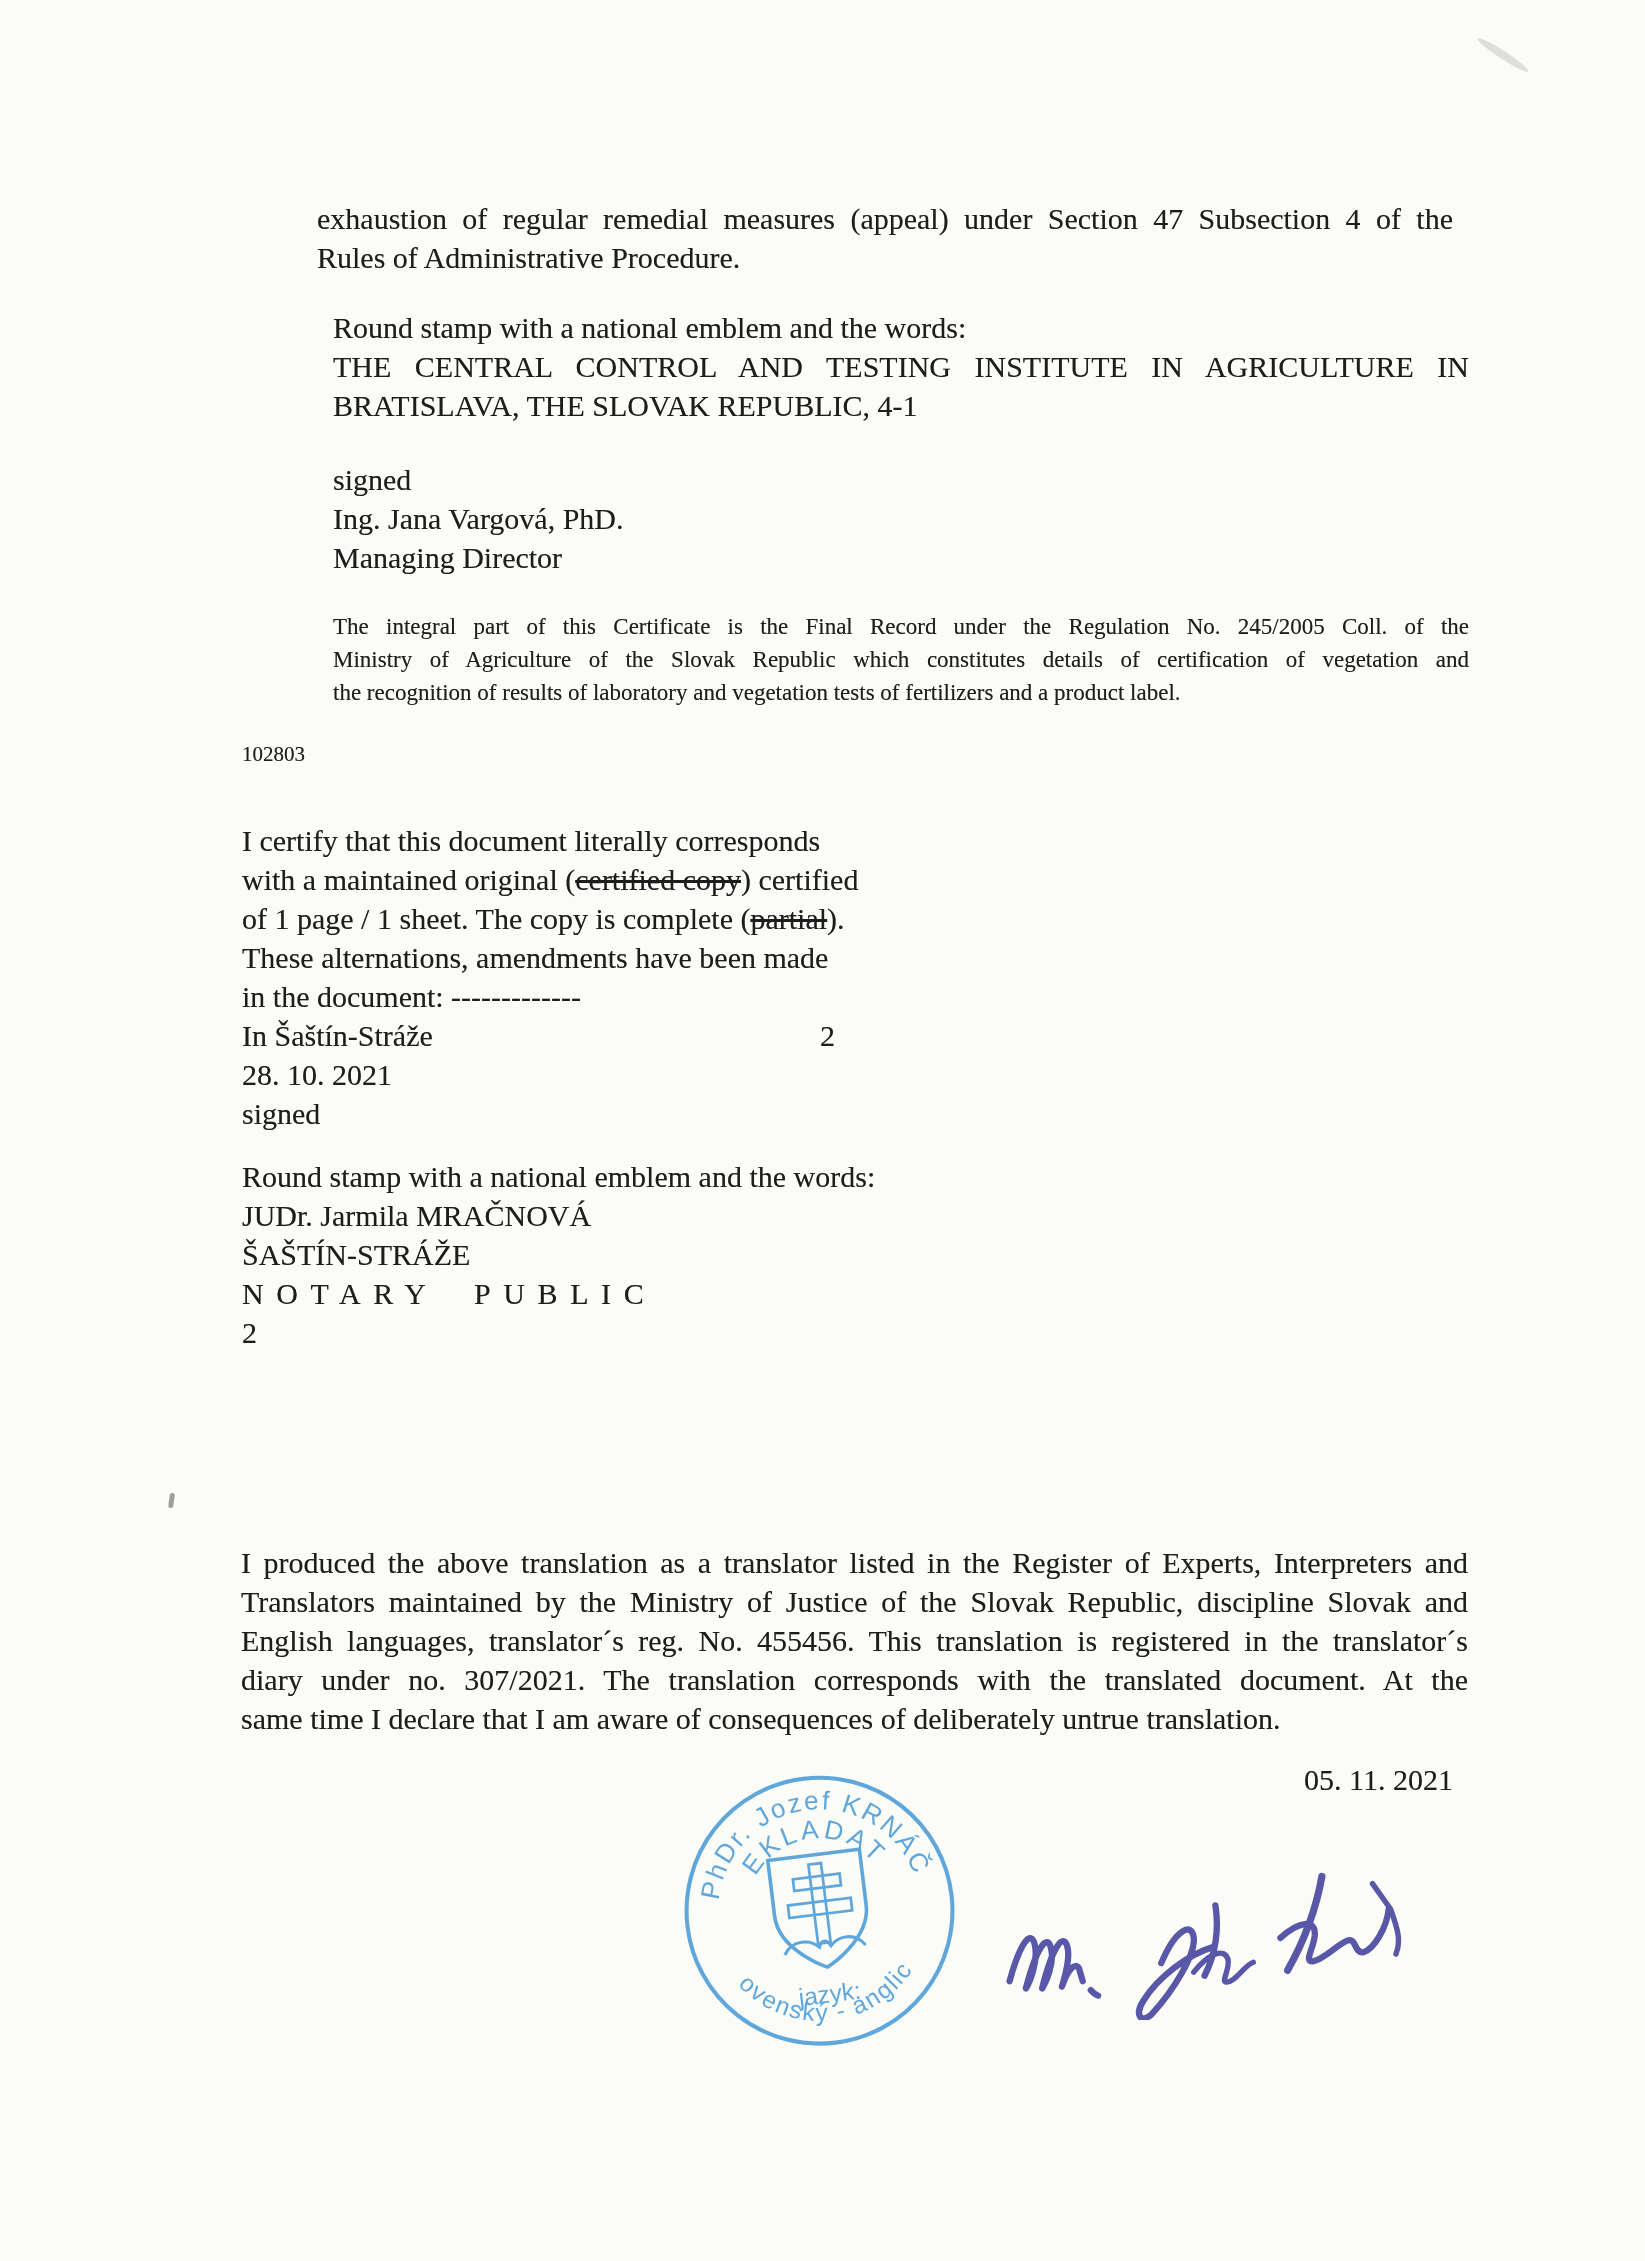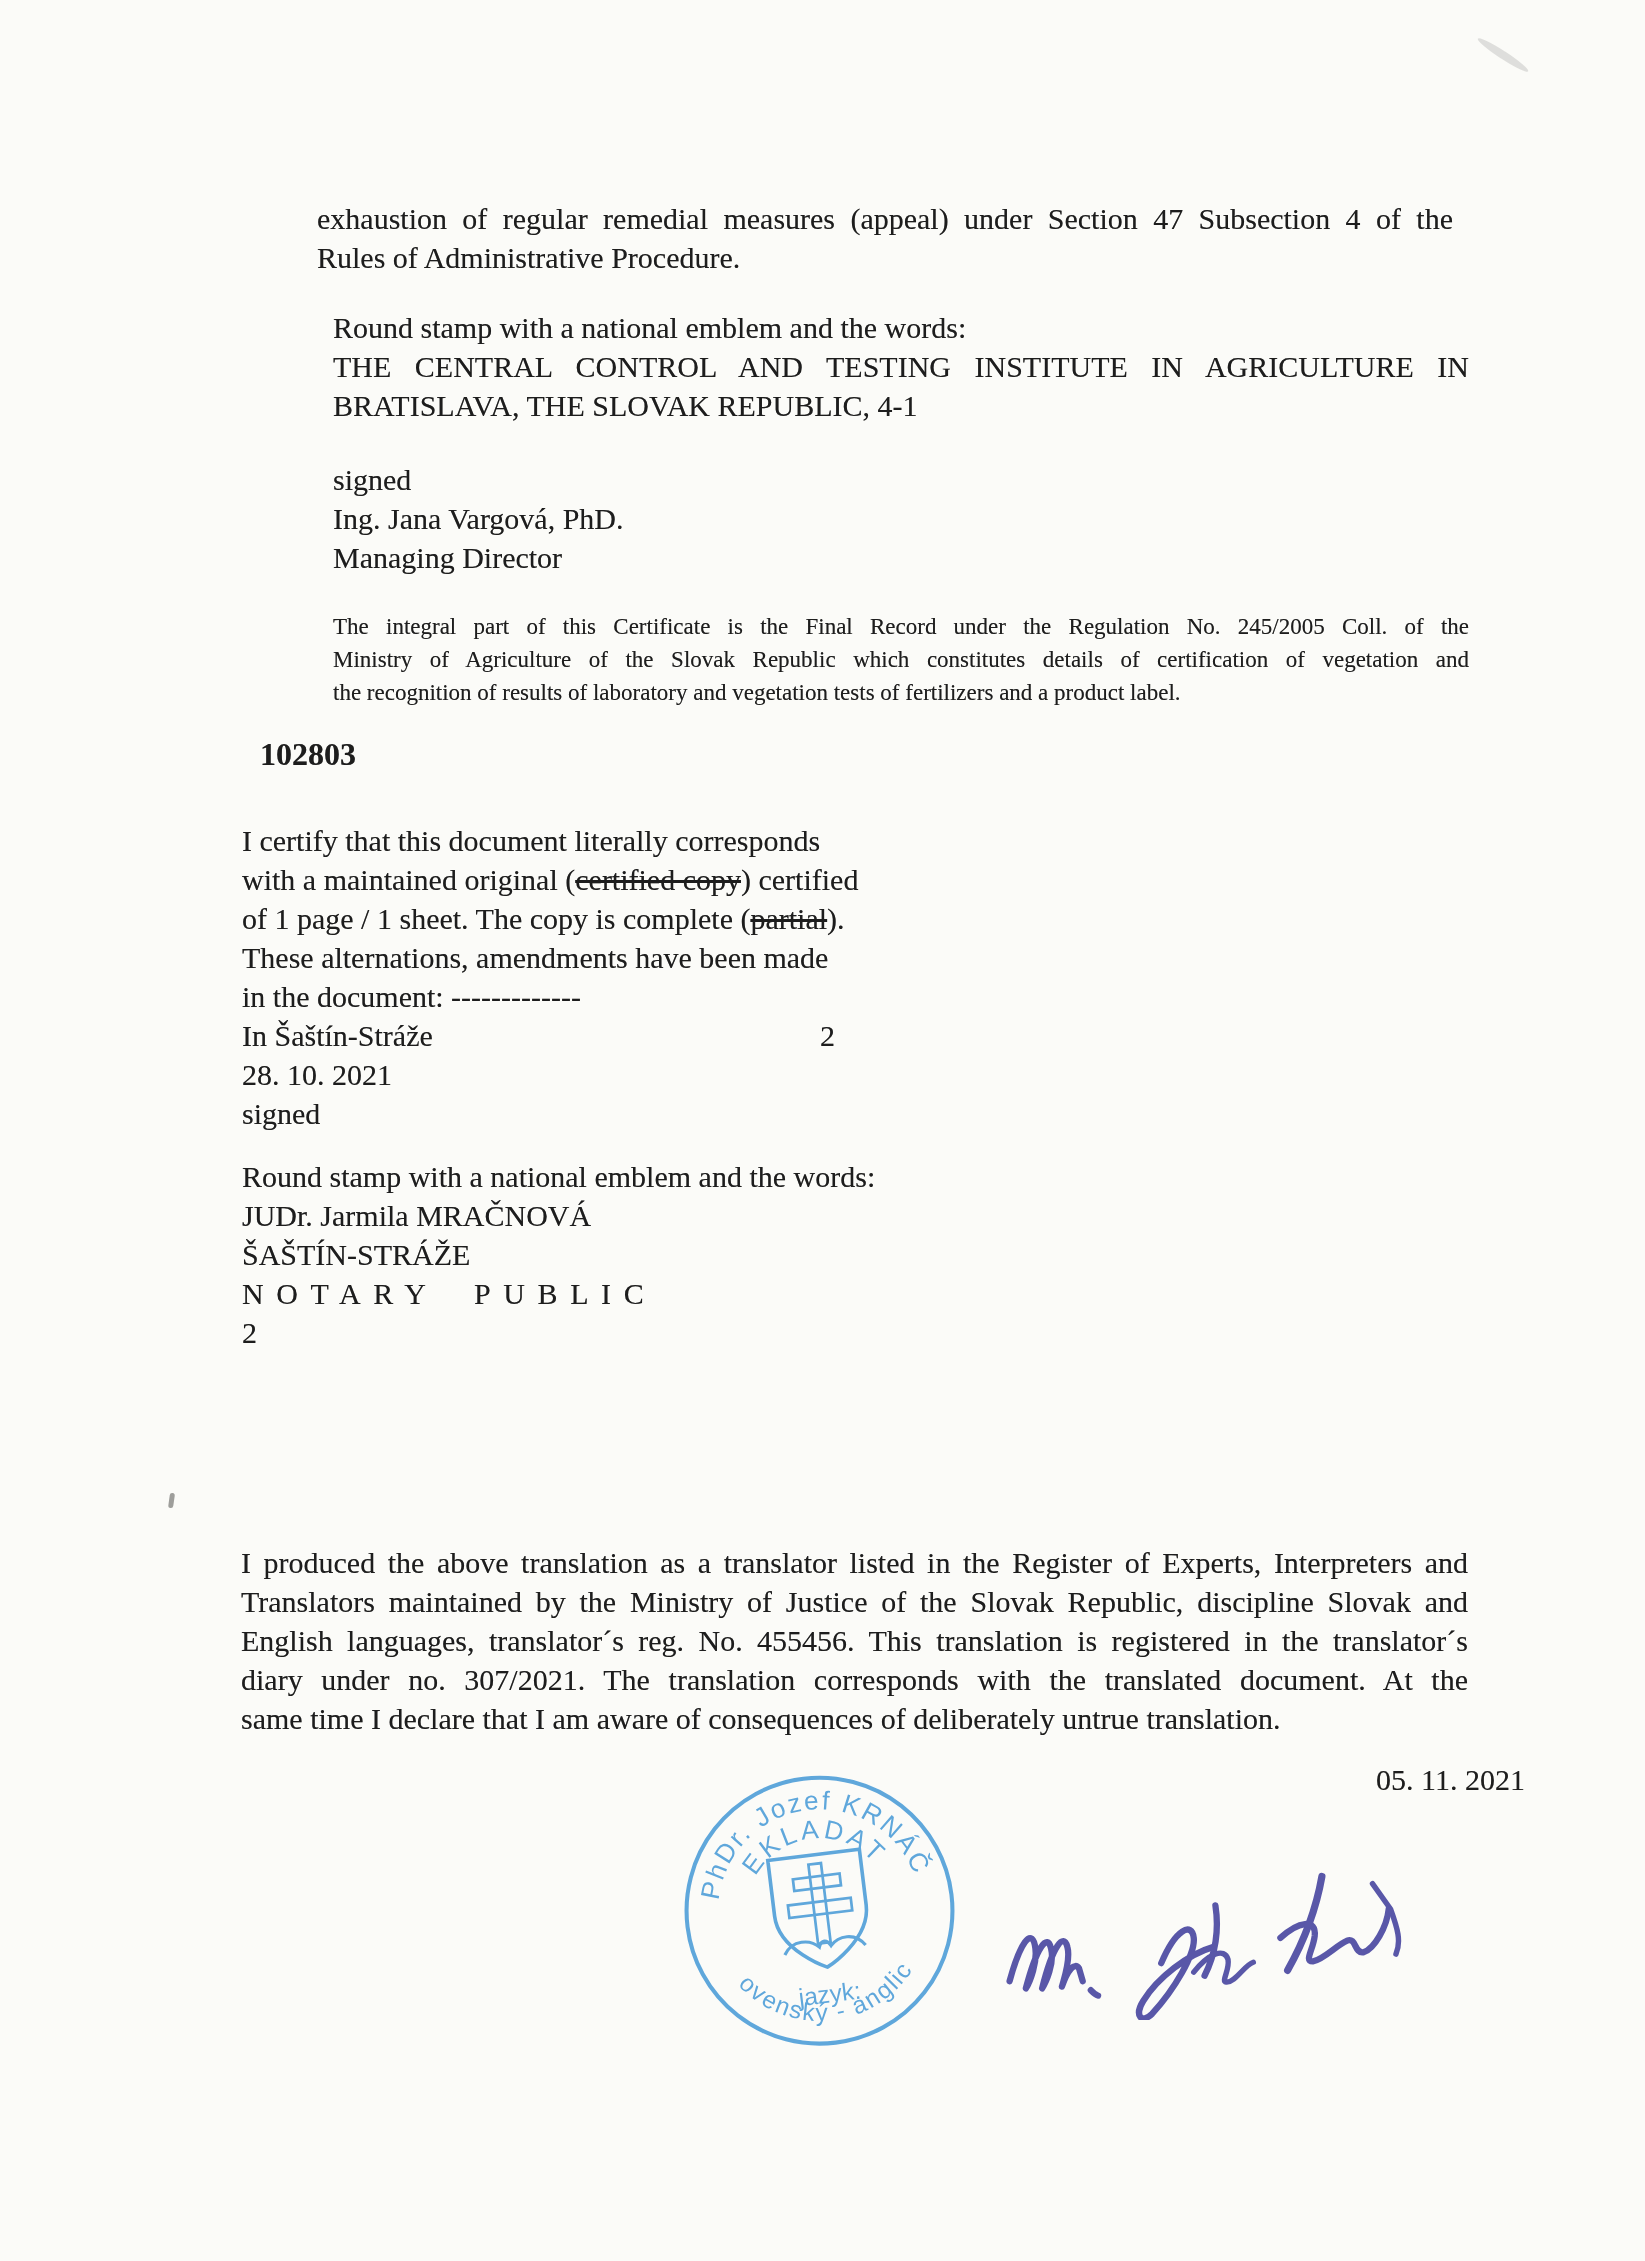--- a/index.html
+++ b/index.html
@@ -8,21 +8,21 @@
     width:1645px;height:2262px;
     background:var(--paper,#fbfbf8);
     color:var(--text-ink,#1d1d1d);
     font-family:"Liberation Serif","DejaVu Serif",serif;
     overflow:hidden;
   }
   .blk{position:absolute;}
   .body-text{font-size:30px;line-height:39px;}
   .fine{font-size:23px;line-height:33px;}
   .jline{text-align:justify;text-align-last:justify;}
-  .docnum{font-size:32px;font-weight:bold;line-height:39px;margin-left:18px;}
+  .docnum{font-size:21px;font-weight:normal;line-height:39px;}
   .strike{text-decoration:line-through;text-decoration-thickness:2.7px;}
   .spaced{letter-spacing:0.42em;word-spacing:0.55em;}
   .soft{text-shadow:0 0 0.5px rgba(20,20,20,0.45);}
   .date-line{font-size:30px;line-height:39px;}
   .rel{position:relative;}
   .abs2{position:absolute;left:578px;top:0;}
   .stamp-svg text{
     font-family:"Liberation Sans","DejaVu Sans",sans-serif;
     fill:var(--stamp-blue,#4a9cd8);
   }
@@ -86,21 +86,21 @@
   </div>
 
   <div class="blk body-text soft" style="left:241px;top:1543px;width:1227px;">
     <div class="jline">I produced the above translation as a translator listed in the Register of Experts, Interpreters and</div>
     <div class="jline">Translators maintained by the Ministry of Justice of the Slovak Republic, discipline Slovak and</div>
     <div class="jline">English languages, translator´s reg. No. 455456. This translation is registered in the translator´s</div>
     <div class="jline">diary under no. 307/2021. The translation corresponds with the translated document. At the</div>
     <div>same time I declare that I am aware of consequences of deliberately untrue translation.</div>
   </div>
 
-  <div class="blk date-line soft" style="left:1376px;top:1760px;">05. 11. 2021</div>
+  <div class="blk date-line soft" style="left:1304px;top:1760px;">05. 11. 2021</div>
 
   <svg class="blk stamp-svg" style="left:673px;top:1766px;" width="293" height="293" viewBox="0 0 324 324" opacity="0.88">
     <g transform="rotate(-7 162 160)">
       <circle class="ln" cx="162" cy="160" r="147" stroke-width="4.5"></circle>
       <path id="arcTop" d="M53.8,131 A112,112 0 0 1 270.2,131" fill="none"></path>
       <path id="arcMid" d="M92.7,120 A80,80 0 0 1 231.3,120" fill="none"></path>
       <path id="arcBot" d="M65.9,235.1 A122,122 0 0 0 258.1,235.1" fill="none"></path>
       <text font-size="29" letter-spacing="2.5">
         <textPath href="#arcTop" startOffset="50%" text-anchor="middle">PhDr. Jozef KRNÁČ</textPath>
       </text>

